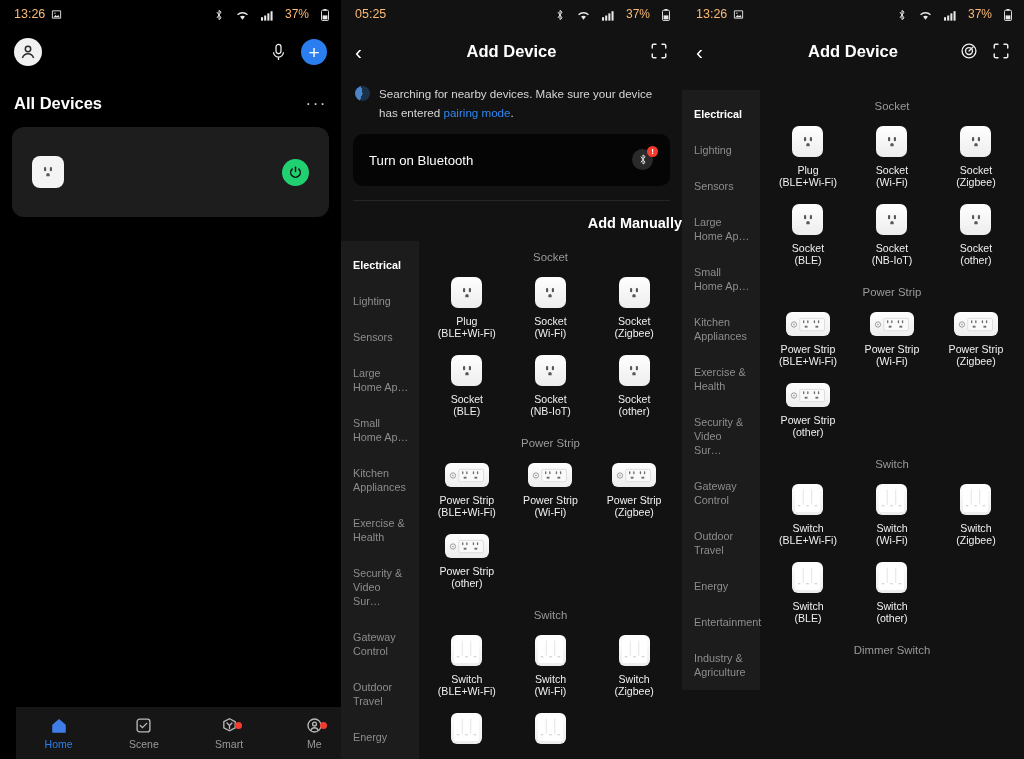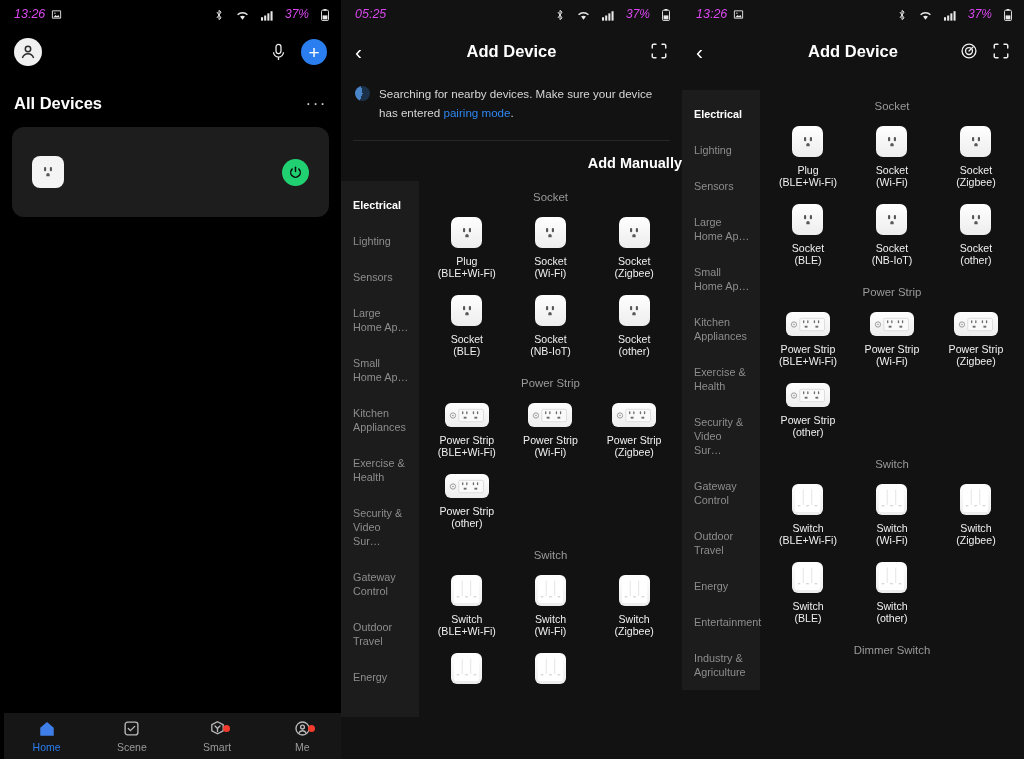--- a/index.html
+++ b/index.html
@@ -12,21 +12,21 @@
   .screens { display:flex; width:1024px; height:759px; }
   .panel { width:341px; height:759px; position:relative; overflow:hidden; }
   .panel.p3 { width:342px; }
   .panel.p1 { background:#000; }
   .panel.p2, .panel.p3 { background:#121212; }
 
   
   .statusbar {
     height:28px; display:flex; align-items:center;
     justify-content:space-between; padding:0 12px 0 14px;
-    color:#d946ef; font-size:12.5px;font-style:italic;
+    color:#fdba74; font-size:12.5px;
   }
   .sb-left { display:flex; align-items:center; gap:6px; }
   .sb-right { display:flex; align-items:flex-end; gap:12px; font-size:12px;}
   .sb-ico { display:inline-block; line-height:1; }
   svg { display:block; }
 
   
   .p1-header {
     height:48px; display:flex; align-items:center;
     justify-content:space-between; padding:0 14px;
@@ -54,21 +54,21 @@
   .socket-tile {
     width:32px;height:32px;border-radius:8px;background:#f4f4f4;
     display:flex;align-items:center;justify-content:center;
   }
   .power-btn {
     width:27px;height:27px;border-radius:50%;background:#21d071;
     display:flex;align-items:center;justify-content:center;
   }
   
   .bottomnav {
-    position:absolute;bottom:0;left:4px;width:341px;height:46px;
+    position:absolute;bottom:0;left:16px;width:341px;height:52px;
     background:#161616;display:flex;align-items:center;
   }
   .nav-item {
     flex:1;display:flex;flex-direction:column;align-items:center;
     justify-content:center;gap:3px;position:relative;
   }
   .nav-label { font-size:10.5px;color:#9a9a9a; }
   .nav-item.active .nav-label { color:#2b7ef0; }
   .badge {
     position:absolute;width:7px;height:7px;border-radius:50%;
@@ -326,20 +326,31 @@
             </svg>
         </span>
       </div>
     </div>
 
     <div class="search-note">
       <div class="spinner"></div>
       <div class="search-text"><span>Searching for nearby devices. Make sure your device has entered </span><span class="link">pairing mode</span><span>.</span></div>
     </div>
 
+    <div class="bt-card">
+      <div class="bt-label">Turn on Bluetooth</div>
+      <div class="bt-ico-wrap">
+        <div class="bt-circle">
+          <svg width="10" height="13" viewBox="0 0 24 28" stroke="#d8d8d8" stroke-width="2.4" fill="none">
+              <path d="M7 7l10 14-5 4V3l5 4L7 21"></path>
+            </svg>
+        </div>
+        <div class="bt-badge">!</div>
+      </div>
+    </div>
 
     <div class="divider"></div>
     <div class="add-manually">Add Manually</div>
 
     <div class="cat-wrap">
       <div class="sidebar" id="sb2">
           <div class="side-item active"><span>Electrical</span></div>
           <div class="side-item"><span>Lighting</span></div>
           <div class="side-item"><span>Sensors</span></div>
           <div class="side-item"><span>Large Home Ap…</span></div>

